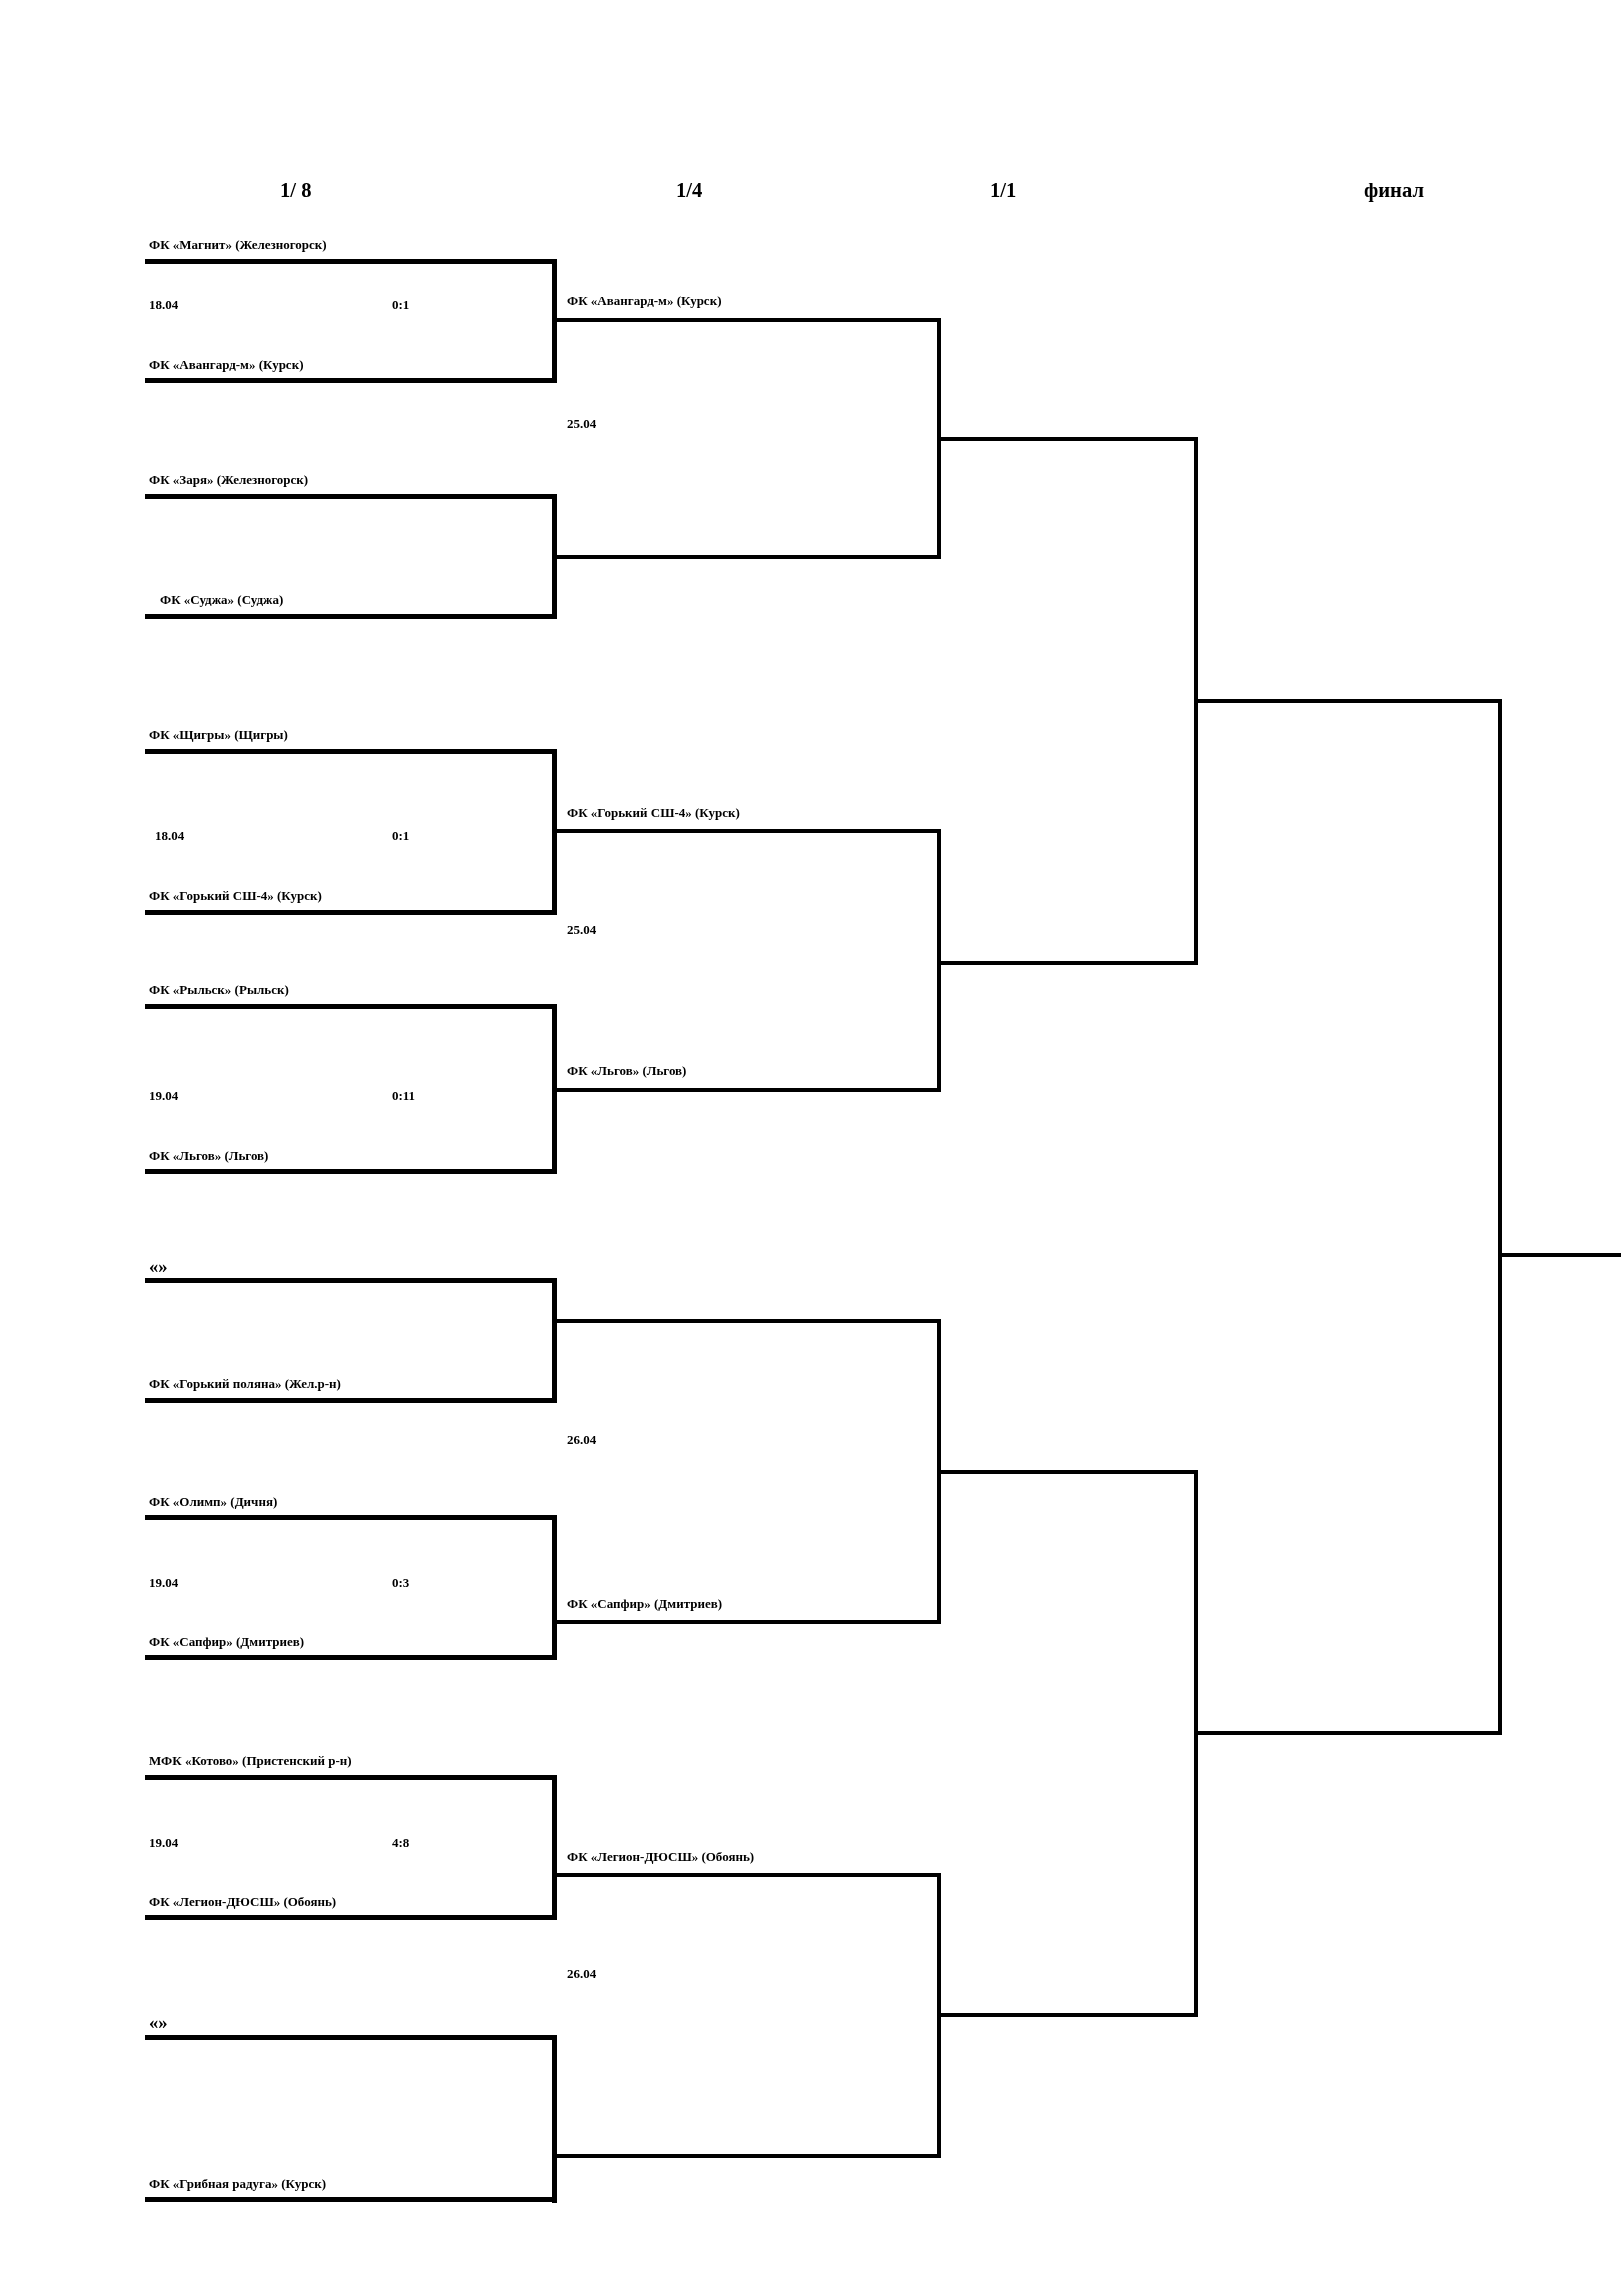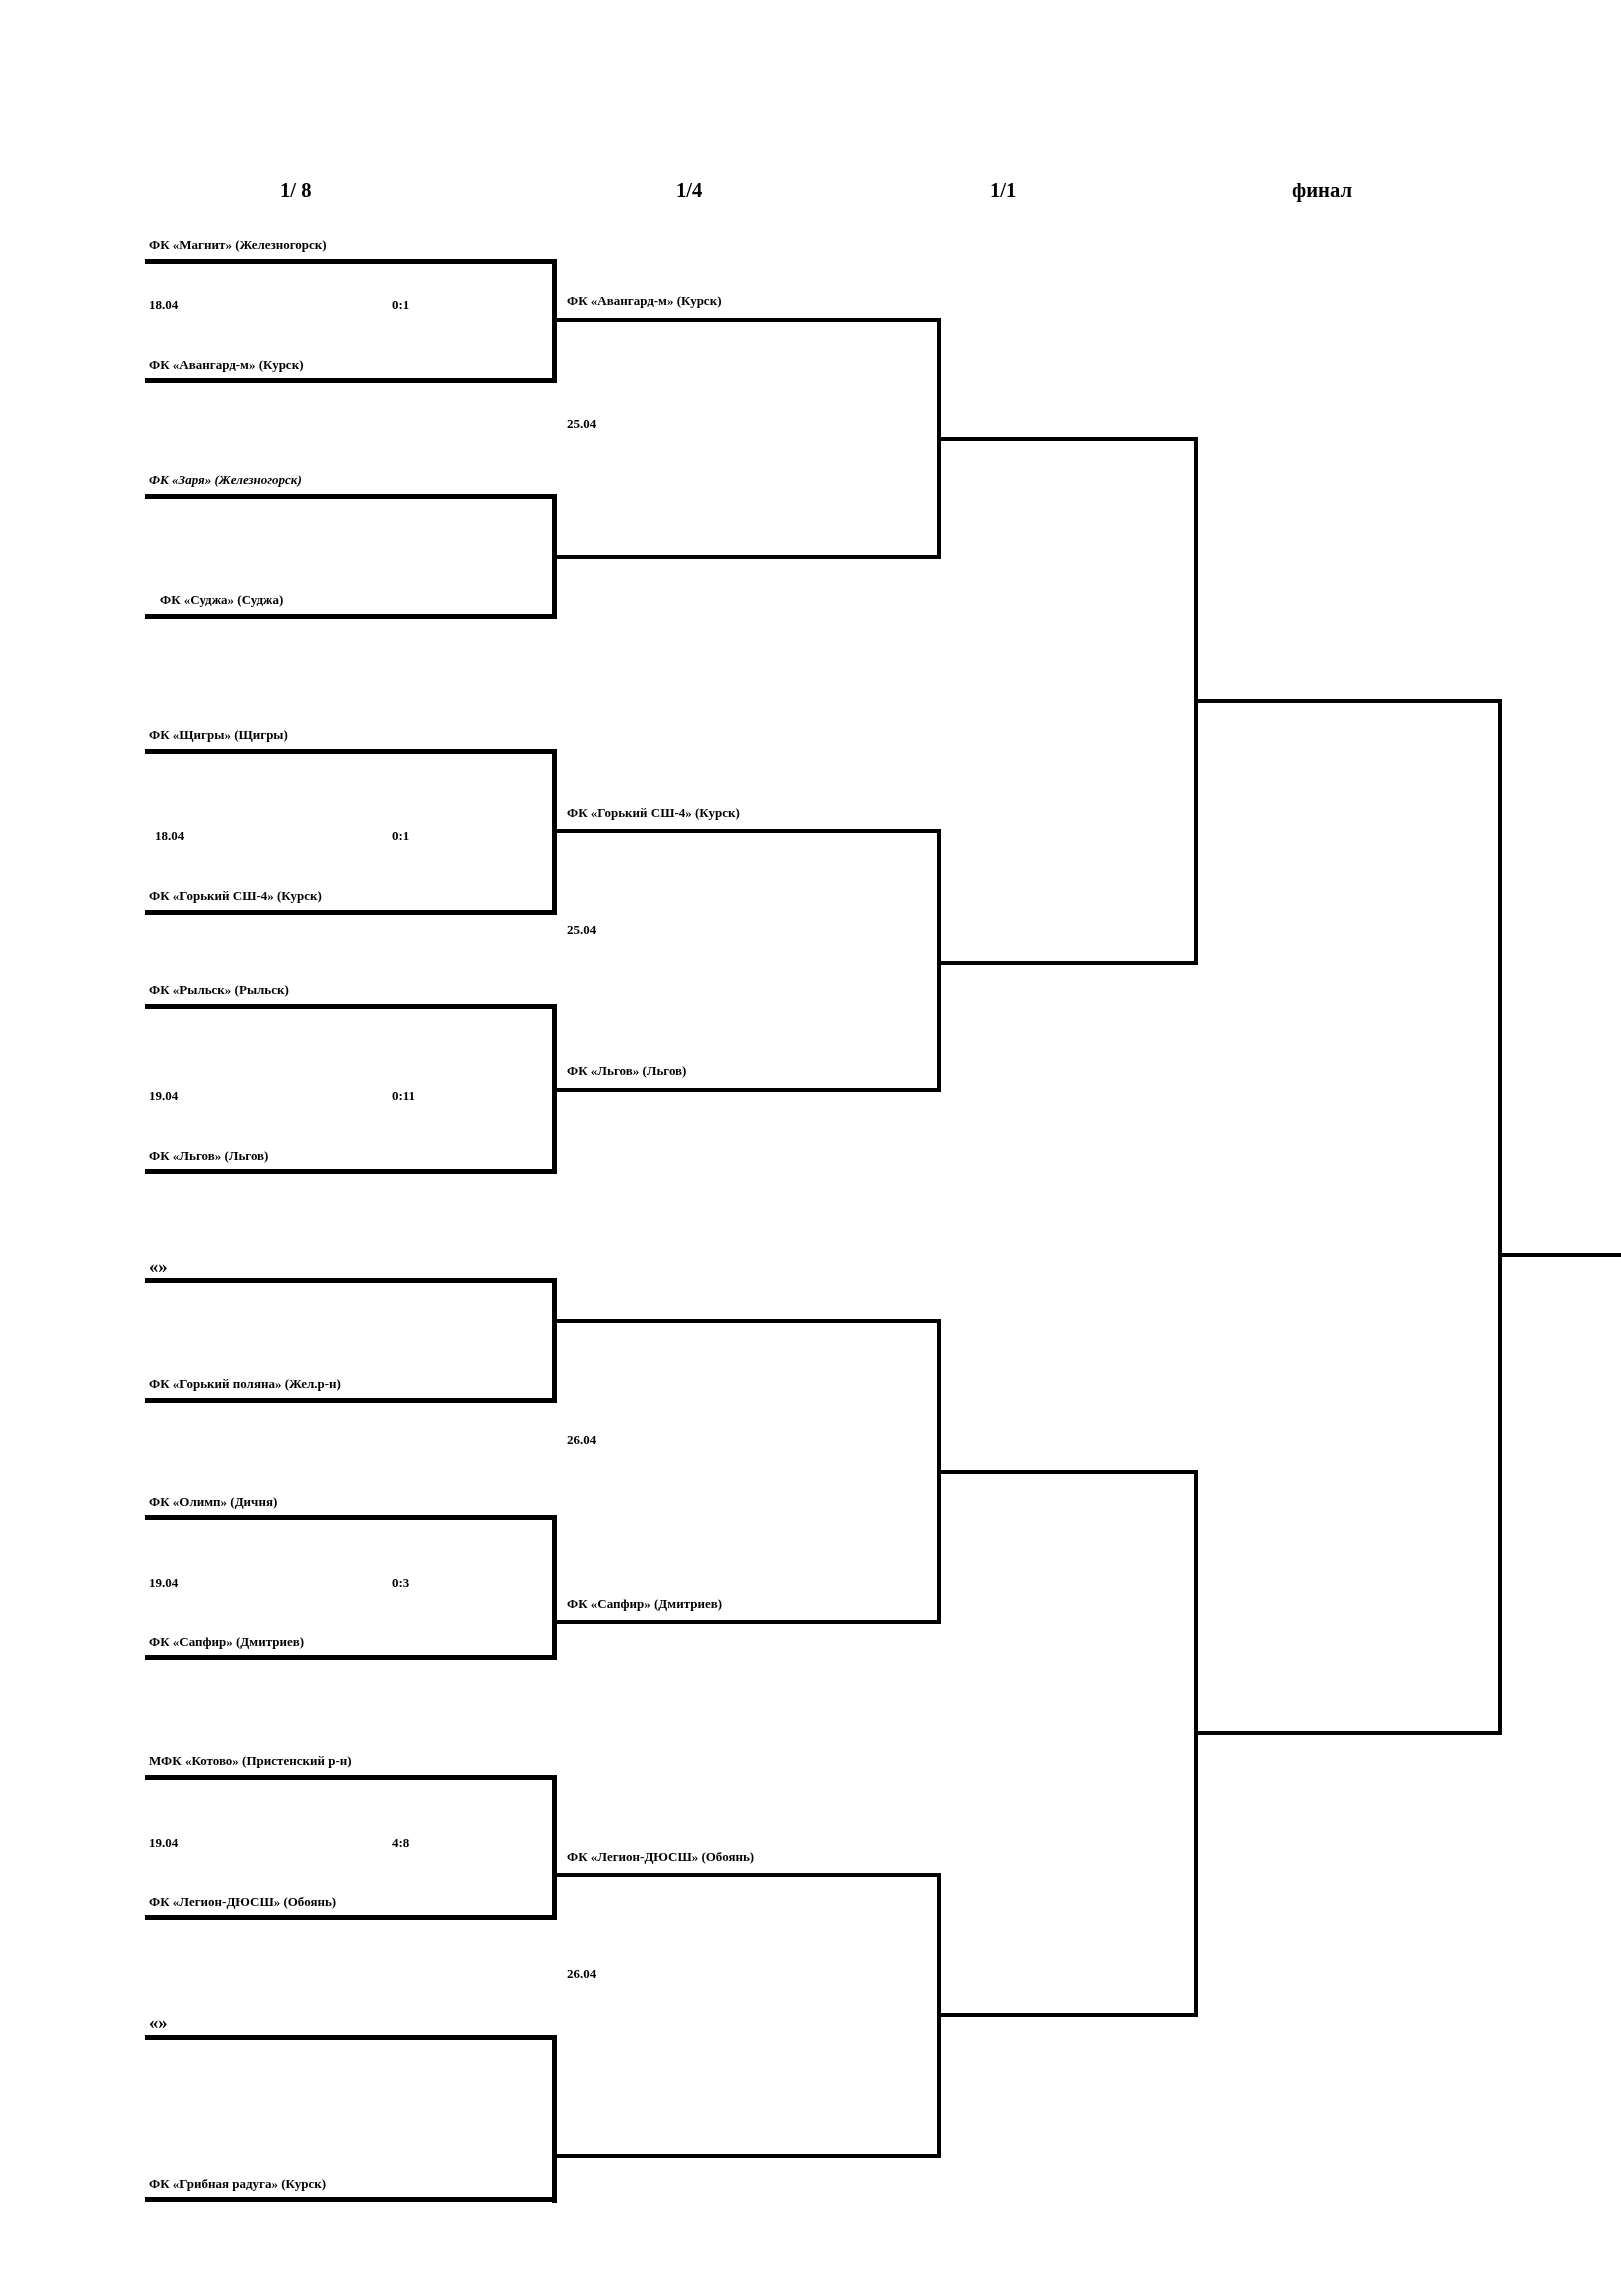--- a/index.html
+++ b/index.html
@@ -77,31 +77,31 @@
 </style>
 </head>
 <body>
 
 <div id="page">
 
 
   <div class="round-head" style="left:280px; top:179px;">1/ 8</div>
   <div class="round-head" style="left:676px; top:179px;">1/4</div>
   <div class="round-head" style="left:990px; top:179px;">1/1</div>
-  <div class="round-head" style="left:1292px; top:179px;">финал</div>
+  <div class="round-head" style="left:1364px; top:179px;">финал</div>
 
   <div class="lbl" style="left:149px; top:238px;">ФК «Магнит» (Железногорск)</div>
   <div class="h-line" style="left:145px; top:259px; width:412px;"></div>
   <div class="lbl" style="left:149px; top:298px;">18.04</div>
   <div class="lbl" style="left:392px; top:298px;">0:1</div>
   <div class="lbl" style="left:149px; top:358px;">ФК «Авангард-м» (Курск)</div>
   <div class="h-line" style="left:145px; top:378px; width:412px;"></div>
   <div class="v-line" style="left:552px; top:259px; height:124px;"></div>
 
-  <div class="lbl" style="left:149px; top:473px;font-style:italic;">ФК «Заря» (Железногорск)</div>
+  <div class="lbl" style="left:149px; top:473px;">ФК «Заря» (Железногорск)</div>
   <div class="h-line" style="left:145px; top:494px; width:412px;"></div>
   <div class="lbl" style="left:149px; top:533px;"></div>
   <div class="lbl" style="left:392px; top:533px;"></div>
   <div class="lbl" style="left:160px; top:593px;">ФК «Суджа» (Суджа)</div>
   <div class="h-line" style="left:145px; top:614px; width:412px;"></div>
   <div class="v-line" style="left:552px; top:494px; height:124px;"></div>
 
   <div class="lbl" style="left:149px; top:728px;">ФК «Щигры» (Щигры)</div>
   <div class="h-line" style="left:145px; top:749px; width:412px;"></div>
   <div class="lbl" style="left:155px; top:829px;">18.04</div>

